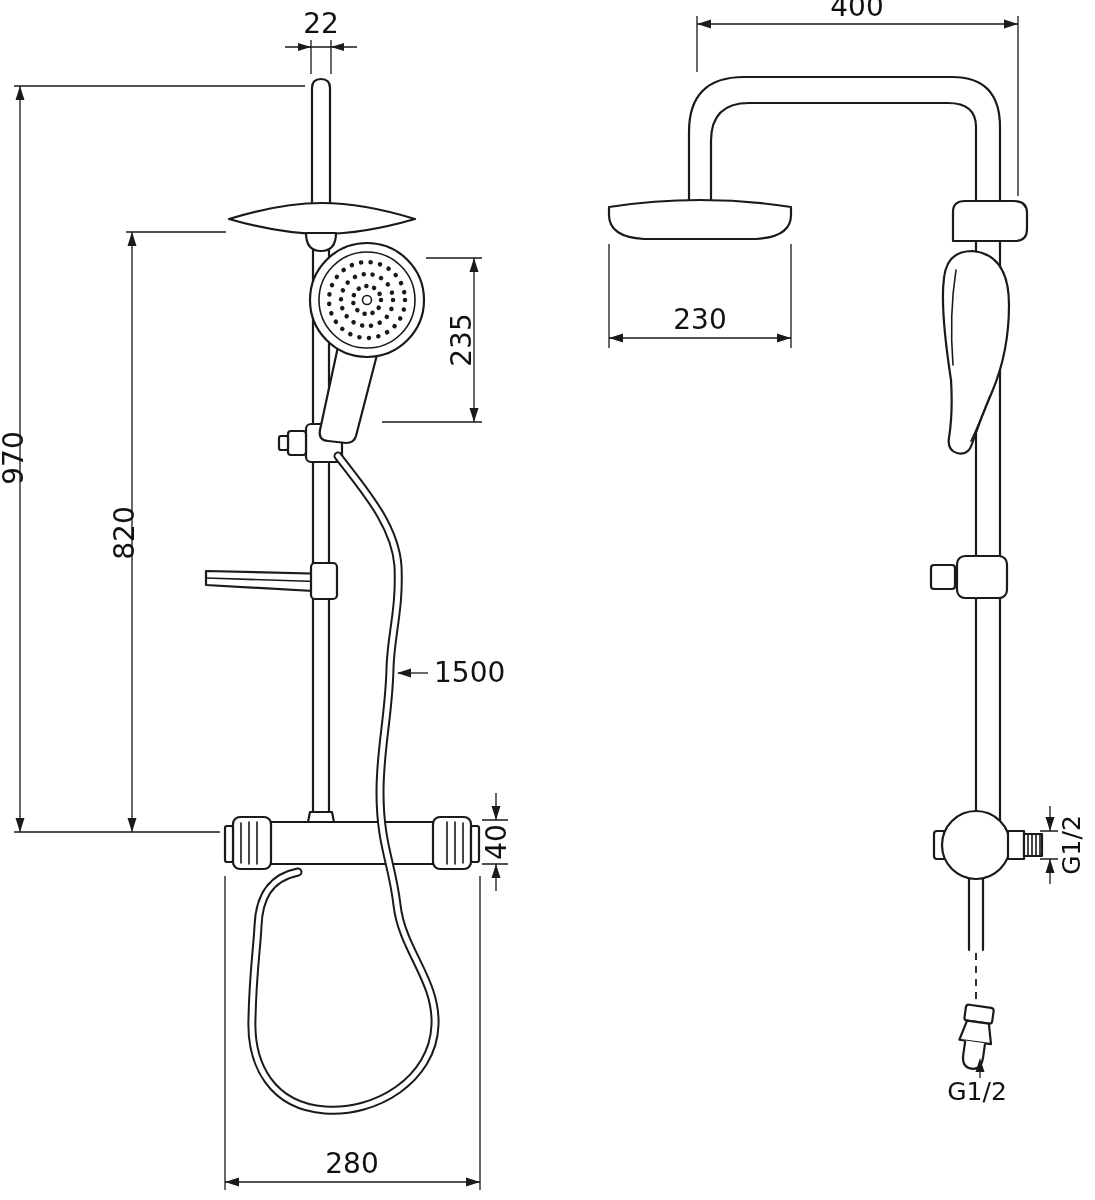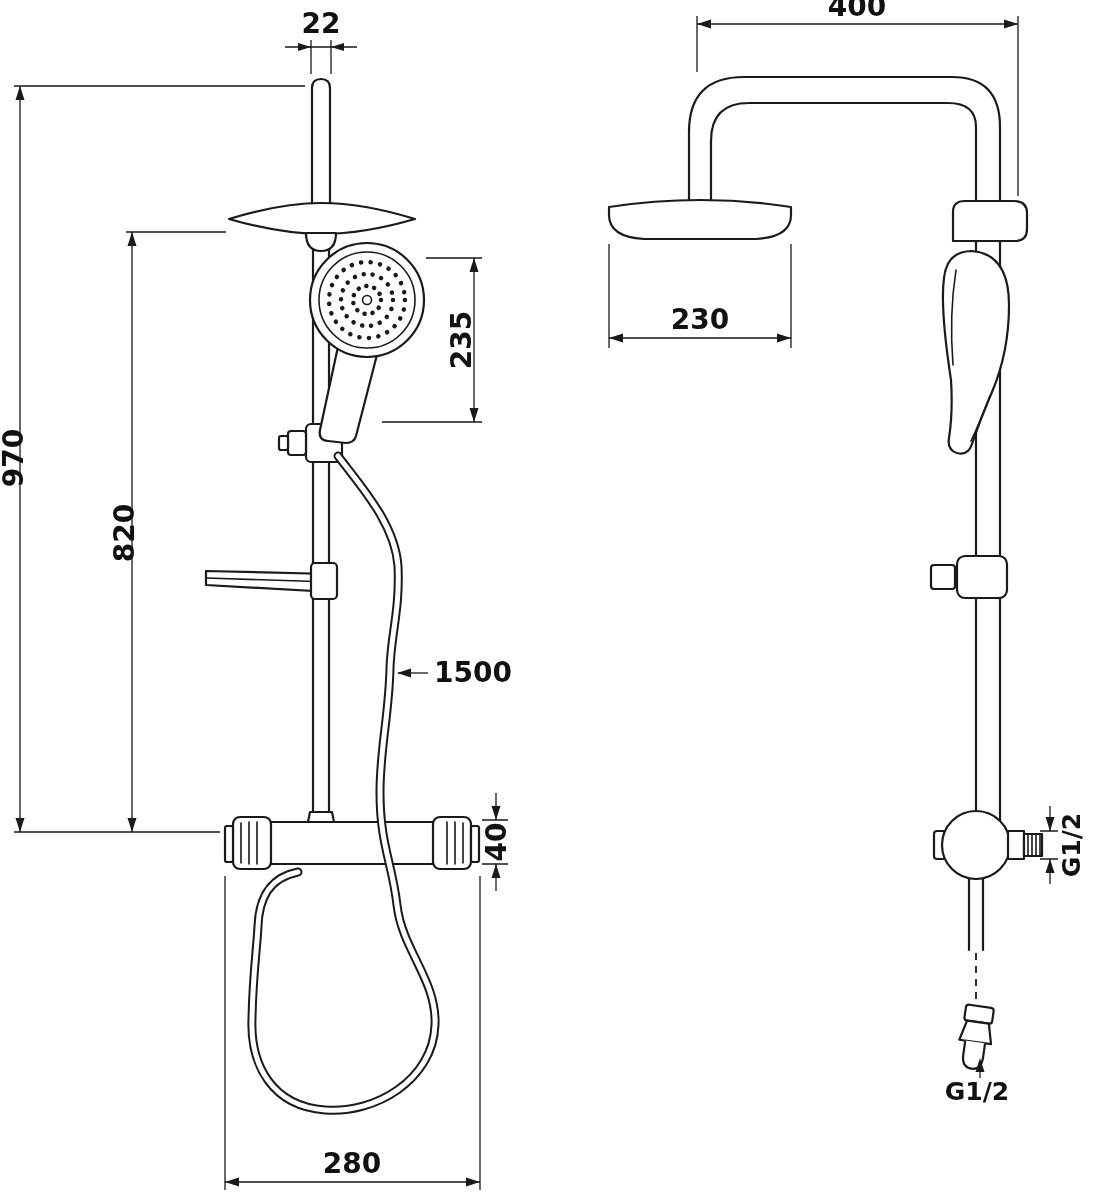--- a/index.html
+++ b/index.html
@@ -1,16 +1,16 @@
 <!DOCTYPE html>
 <html><head>
 <meta charset="utf-8">
 <style>
   html,body{margin:0;padding:0;background:#ffffff;}
-  .stage{width:895px;height:1200px;background:#ffffff;position:relative;font-family:"DejaVu Sans",sans-serif;font-weight:bold;}
+  .stage{width:895px;height:1200px;background:#ffffff;position:relative;font-family:"DejaVu Sans",sans-serif;}
   svg{display:block;}
   .obj{stroke:#1a1a1a;stroke-width:2.2;fill:none;stroke-linecap:round;stroke-linejoin:round;}
   .obj-f{stroke:#1a1a1a;stroke-width:2.2;fill:#ffffff;stroke-linejoin:round;}
   .obj-thin{stroke:#1a1a1a;stroke-width:1.6;fill:none;stroke-linecap:round;}
   .dots{stroke:#1a1a1a;stroke-width:4.5;fill:none;stroke-linecap:round;}
   .dim{stroke:#1a1a1a;stroke-width:1.3;fill:none;}
   .dimdash{stroke:#1a1a1a;stroke-width:1.8;fill:none;stroke-dasharray:7 6;}
   .ah{fill:#1a1a1a;stroke:none;}
   .hose-o{stroke:#1a1a1a;stroke-width:9;fill:none;stroke-linecap:round;}
   .hose-i{stroke:#ffffff;stroke-width:5;fill:none;stroke-linecap:round;}

